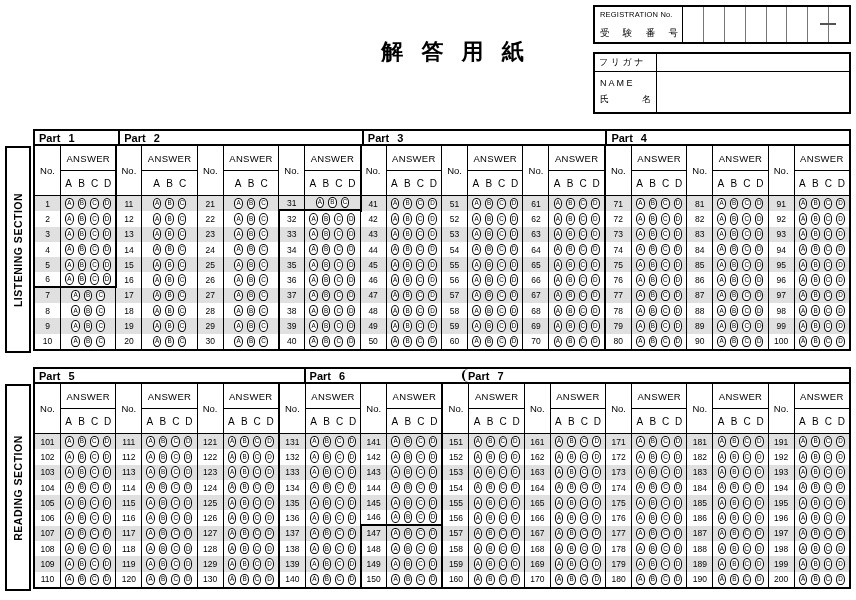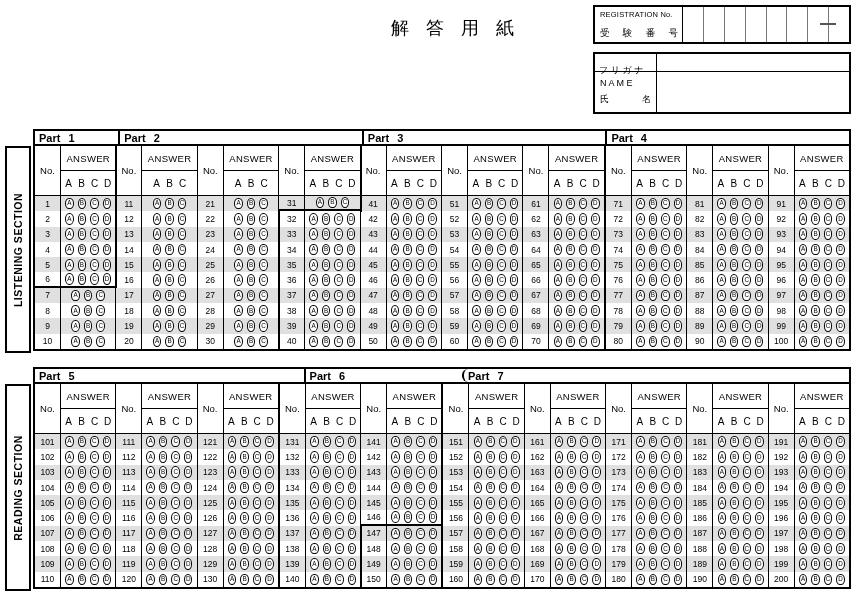--- a/index.html
+++ b/index.html
@@ -4,36 +4,36 @@
 <style>
   * { box-sizing: border-box; margin: 0; padding: 0; }
   html,body { background:#888; }
   .page {
     position: relative; width: 856px; height: 600px; background: #fff;
     font-family: "Liberation Sans", sans-serif; color: #000; overflow: hidden;
   }
   
   .title-block { position: absolute; left: 325px; top: 6px; width: 255px; text-align: center; }
   .test-title { font-size: 42px; font-weight: bold; letter-spacing: 3px; line-height: 1.1; }
-  .sheet-subtitle { margin-top: 10px; font-size: 18px; font-weight: normal; letter-spacing: 6px; display:inline-block; margin-right:-6px; }
+  .sheet-subtitle { margin-top: 31px; font-size: 22px; font-weight: bold; letter-spacing: 6px; display:inline-block; margin-right:-6px; }
   .reg-box { position: absolute; left: 593px; top: 5px; width: 258px; height: 39px;
     border: 2px solid #000; display: flex; }
   .reg-label { width: 88px; border-right: 1px solid #000; padding: 3px 4px 2px 5px;
     display: flex; flex-direction: column; justify-content: space-between; }
   .reg-label-en { font-size: 7.5px; letter-spacing: 0.2px; white-space: nowrap; }
   .reg-label-ja { font-size: 9.5px; display: flex; justify-content: space-between; letter-spacing: 0; }
   .reg-cells { flex: 1; display: flex; position: relative; }
   .reg-cell { flex: 1; border-left: 1px solid #777; }
   .reg-cell:first-child { border-left: none; }
   .reg-dash { position: absolute; left: calc(87.5% - 8px); top: 16px; width: 16px; height: 2px; background: #555; }
   .name-box { position: absolute; left: 593px; top: 52px; width: 258px; height: 62px;
     border: 2px solid #000; display: flex; flex-direction: column; }
   .furigana-row { height: 18px; border-bottom: 1px solid #000; display: flex; }
   .furigana-label { width: 62px; border-right: 1px solid #000; font-size: 9px;
-    display: flex; align-items: center; padding: 16px 4px; white-space: nowrap; }
+    display: flex; align-items: center; padding: 8px 4px; white-space: nowrap; }
   .furigana-field, .name-field { flex: 1; }
   .name-row { flex: 1; display: flex; }
   .name-label { width: 62px; border-right: 1px solid #000; font-size: 9px; padding: 4px 5px;
     display: flex; flex-direction: column; justify-content: space-around; }
   .name-label-ja { display: flex; justify-content: space-between; }
   
   .section { position: absolute; left: 5px; width: 846px; }
   .section-listening { top: 129px; }
   .section-reading { top: 367px; }
   .side-strip { position: absolute; left: 0; top: 17px; width: 26px; height: 207px;

